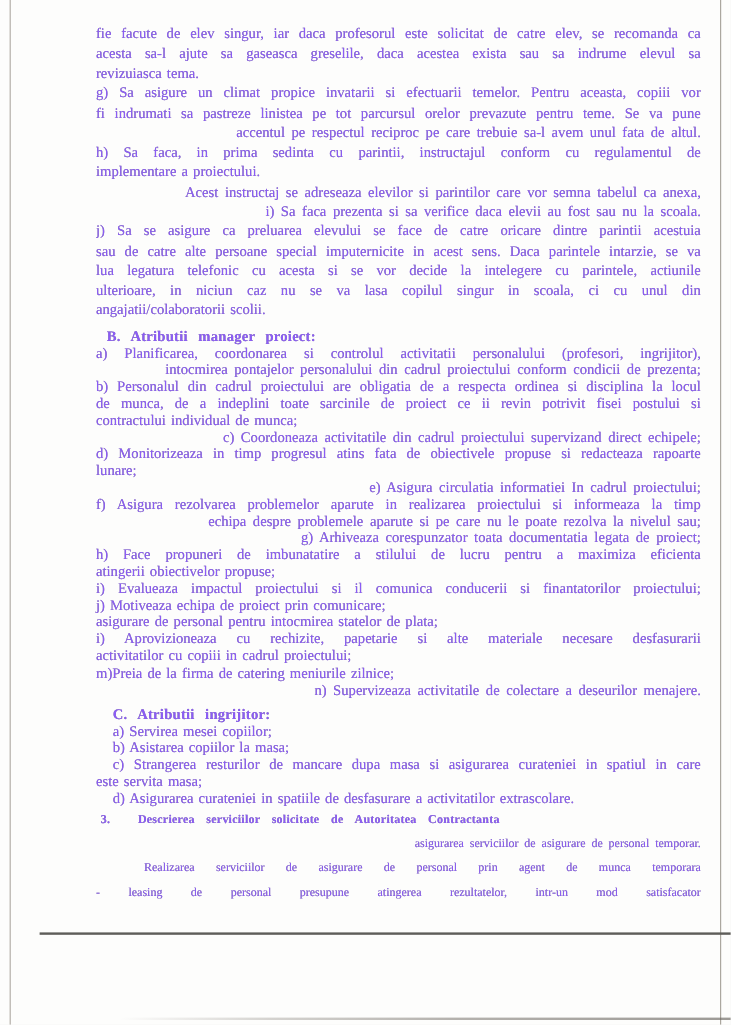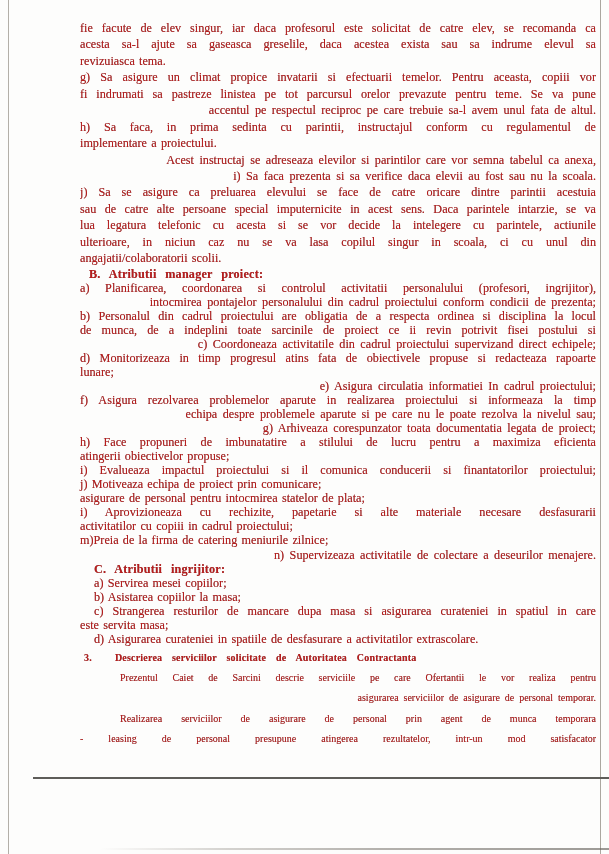--- a/index.html
+++ b/index.html
@@ -30,36 +30,36 @@
   .bottom-line {
     position: absolute; left: 100px; right: 0; top: 848px; height: 2px;
     background: linear-gradient(to right,
       rgba(150,145,138,0) 0%,
       rgba(135,130,122,0.35) 25%,
       rgba(120,115,108,0.55) 55%,
       rgba(105,101,95,0.65) 100%);
   }
   
   .textcol {
-    position: absolute; left: 80px; right: 13px; top: 20px;
-    color: #b91c1c;
+    position: absolute; left: 80px; right: 25px; top: 20px;
+    color: #8b5cf6;
     font-size: 12.2px;
     text-shadow: 0 0 0.4px rgba(40,40,40,0.55);
   }
   .line {
     height: 14.05px; line-height: 14.05px;
     white-space: nowrap;
     word-spacing: 1.2px;
   }
   .line:nth-child(-n+15) { height: 16.45px; line-height: 16.45px; }
   .j  { white-space: normal; overflow: hidden;
         text-align: justify; text-align-last: justify; word-spacing: normal; }
   .ws { word-spacing: 2.4px; text-align: right; }
   .w  { word-spacing: 5.5px; }
-  .b  { font-weight: bold; letter-spacing: 0.2px; }
+  .b  { font-weight: bold; letter-spacing: 0.2px; margin-top: 6px; }
   .i1 { padding-left: 9px; }
   .i2 { padding-left: 14px; }
   
   .line.s3 { height: 20.3px; line-height: 20.3px; font-size: 10px; }
   .line.head3 { margin-top: 2px; padding-left: 4px; }
   .head3 .n3 { display: inline-block; margin-right: 23px; }
   .head3 .t3 { word-spacing: 7px; }
   .fi { padding-left: 40px; }
 </style>
 </head>
@@ -82,20 +82,21 @@
       <div class="line j">j) Sa se asigure ca preluarea elevului se face de catre oricare dintre parintii acestuia</div>
       <div class="line j">sau de catre alte persoane special imputernicite in acest sens. Daca parintele intarzie, se va</div>
       <div class="line j">lua legatura telefonic cu acesta si se vor decide la intelegere cu parintele, actiunile</div>
       <div class="line j">ulterioare, in niciun caz nu se va lasa copilul singur in scoala, ci cu unul din</div>
       <div class="line">angajatii/colaboratorii scolii.</div>
       <div class="line b w i1">B. Atributii manager proiect:</div>
       <div class="line j">a) Planificarea, coordonarea si controlul activitatii personalului (profesori, ingrijitor),</div>
       <div class="line ws">intocmirea pontajelor personalului din cadrul proiectului conform condicii de prezenta;</div>
       <div class="line j">b) Personalul din cadrul proiectului are obligatia de a respecta ordinea si disciplina la locul</div>
       <div class="line j">de munca, de a indeplini toate sarcinile de proiect ce ii revin potrivit fisei postului si</div>
+      <div class="line">contractului individual de munca;</div>
       <div class="line ws">c) Coordoneaza activitatile din cadrul proiectului supervizand direct echipele;</div>
       <div class="line j">d) Monitorizeaza in timp progresul atins fata de obiectivele propuse si redacteaza rapoarte</div>
       <div class="line">lunare;</div>
       <div class="line ws">e) Asigura circulatia informatiei In cadrul proiectului;</div>
       <div class="line j">f) Asigura rezolvarea problemelor aparute in realizarea proiectului si informeaza la timp</div>
       <div class="line ws">echipa despre problemele aparute si pe care nu le poate rezolva la nivelul sau;</div>
       <div class="line ws">g) Arhiveaza corespunzator toata documentatia legata de proiect;</div>
       <div class="line j">h) Face propuneri de imbunatatire a stilului de lucru pentru a maximiza eficienta</div>
       <div class="line">atingerii obiectivelor propuse;</div>
       <div class="line j">i) Evalueaza impactul proiectului si il comunica conducerii si finantatorilor proiectului;</div>
@@ -105,20 +106,19 @@
       <div class="line">activitatilor cu copiii in cadrul proiectului;</div>
       <div class="line">m)Preia de la firma de catering meniurile zilnice;</div>
       <div class="line ws">n) Supervizeaza activitatile de colectare a deseurilor menajere.</div>
       <div class="line b w i2">C. Atributii ingrijitor:</div>
       <div class="line i2">a) Servirea mesei copiilor;</div>
       <div class="line i2">b) Asistarea copiilor la masa;</div>
       <div class="line j i2">c) Strangerea resturilor de mancare dupa masa si asigurarea curateniei in spatiul in care</div>
       <div class="line">este servita masa;</div>
       <div class="line i2">d) Asigurarea curateniei in spatiile de desfasurare a activitatilor extrascolare.</div>
       <div class="line b s3 head3"><span class="n3">3.</span><span class="t3">Descrierea serviciilor solicitate de Autoritatea Contractanta</span></div>
-      <div class="line j s3 fi">Prezentul Caiet de Sarcini descrie serviciile pe care Ofertantii le vor realiza pentru</div>
       <div class="line ws s3">asigurarea serviciilor de asigurare de personal temporar.</div>
       <div class="line j s3 fi">Realizarea serviciilor de asigurare de personal prin agent de munca temporara</div>
       <div class="line j s3">- leasing de personal presupune atingerea rezultatelor, intr-un mod satisfacator</div>
     </div>
   <div class="footer-rule"></div>
   <div class="bottom-line"></div>
 </div>
 
 </body></html>

